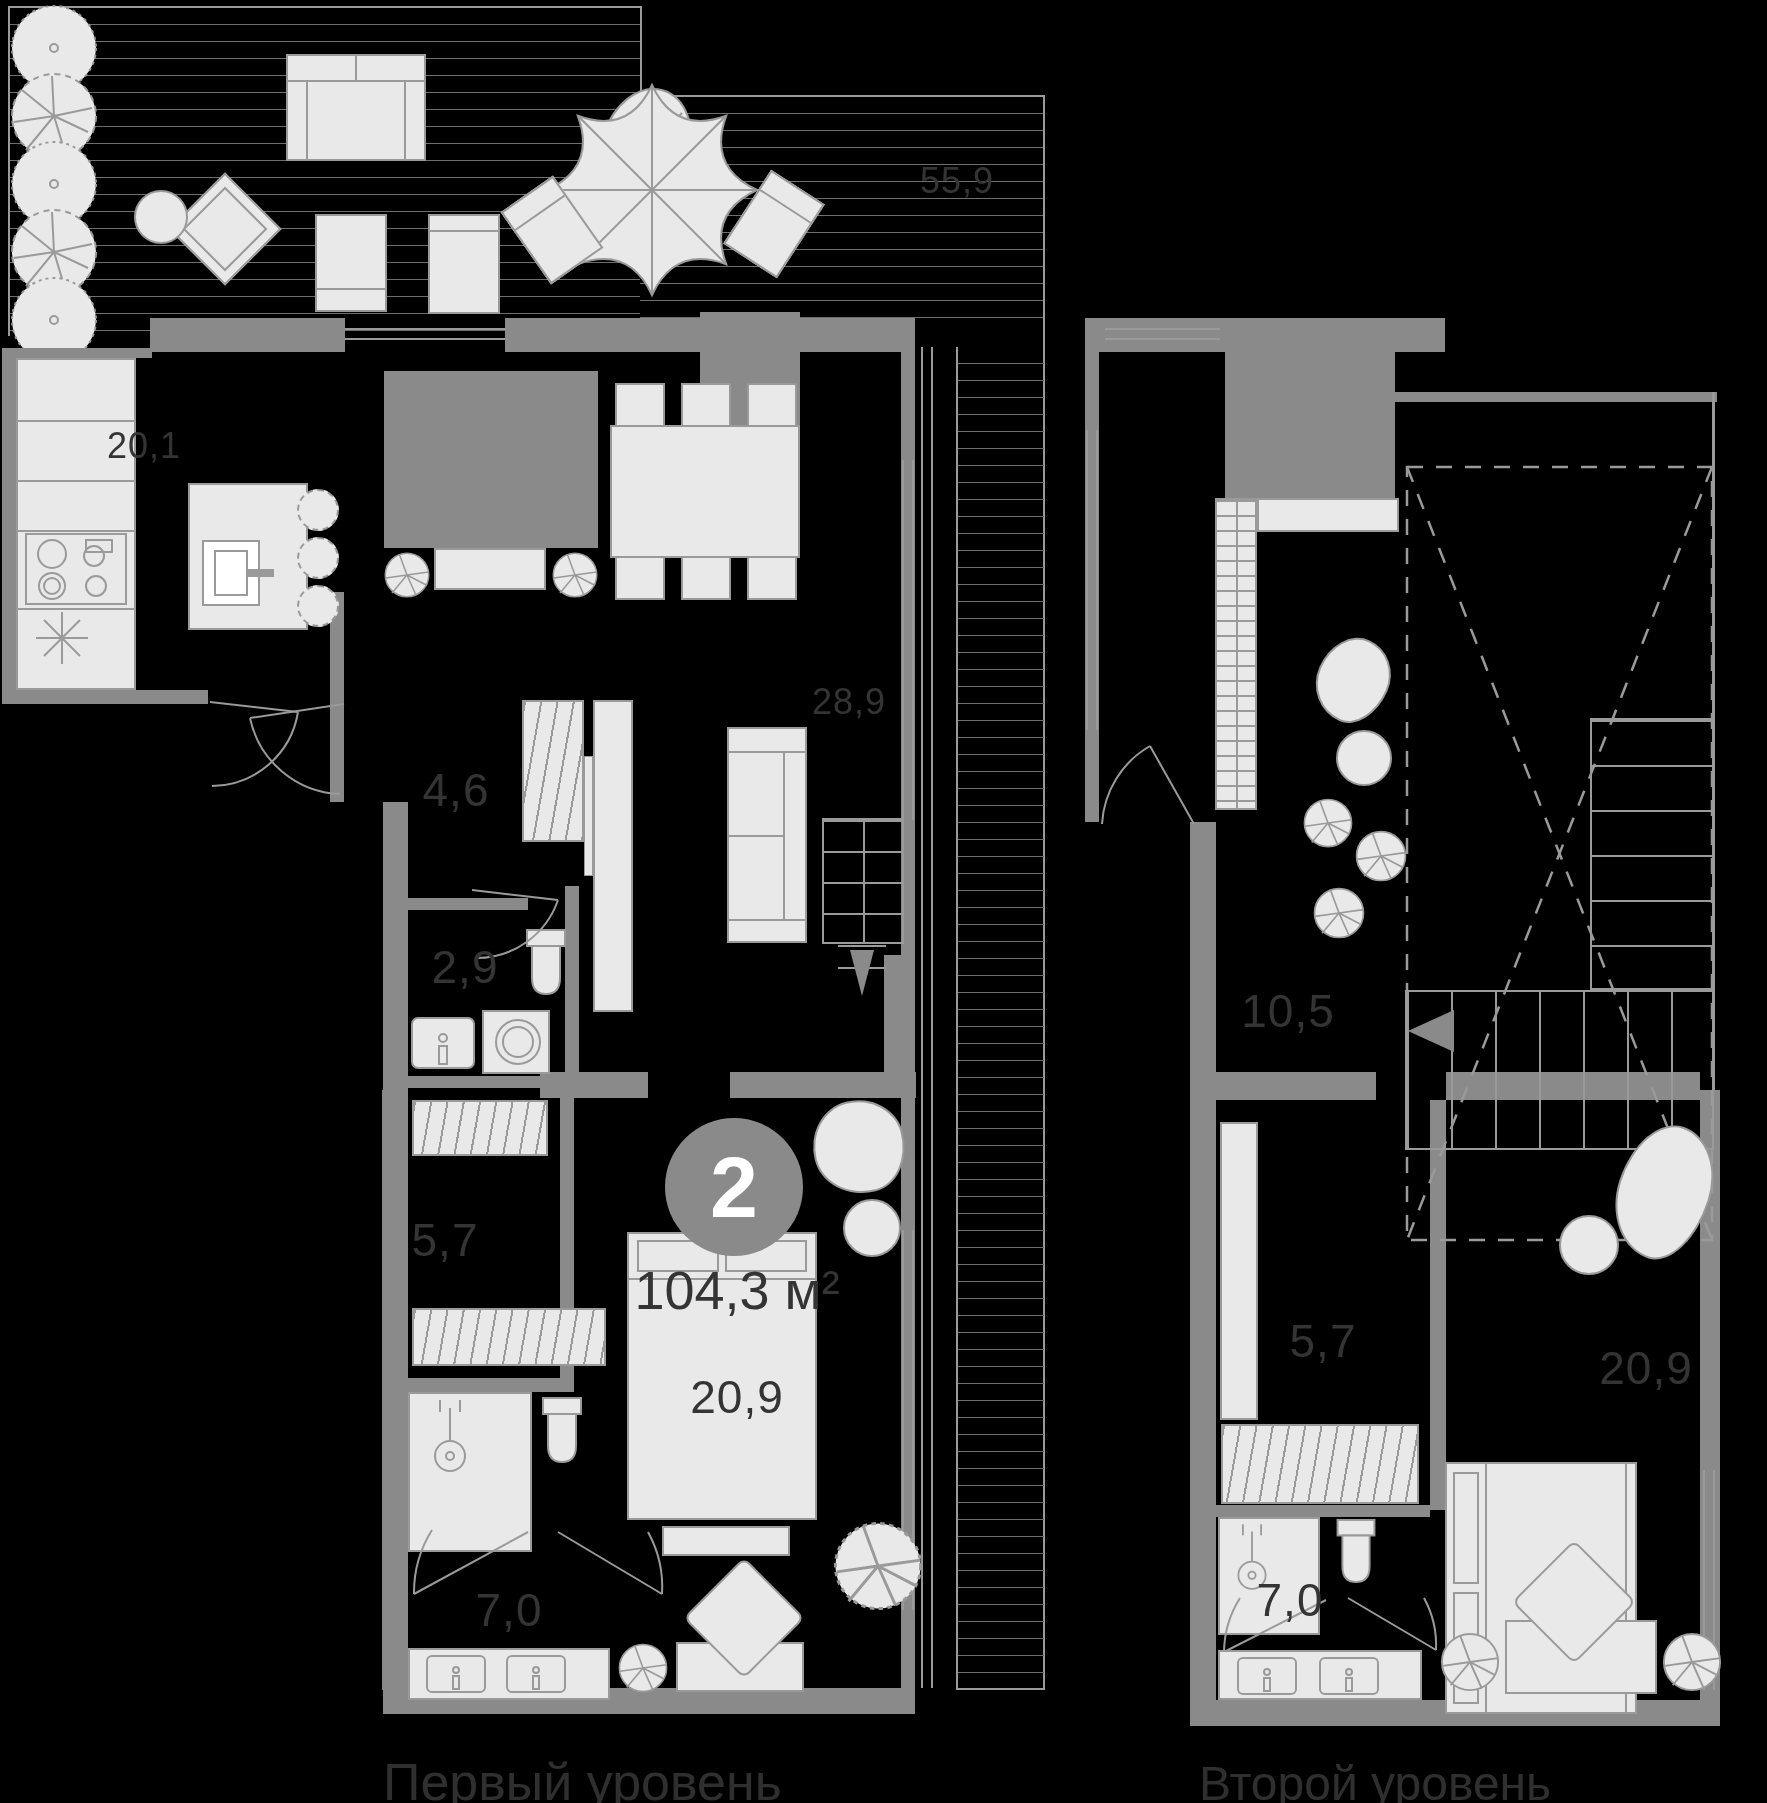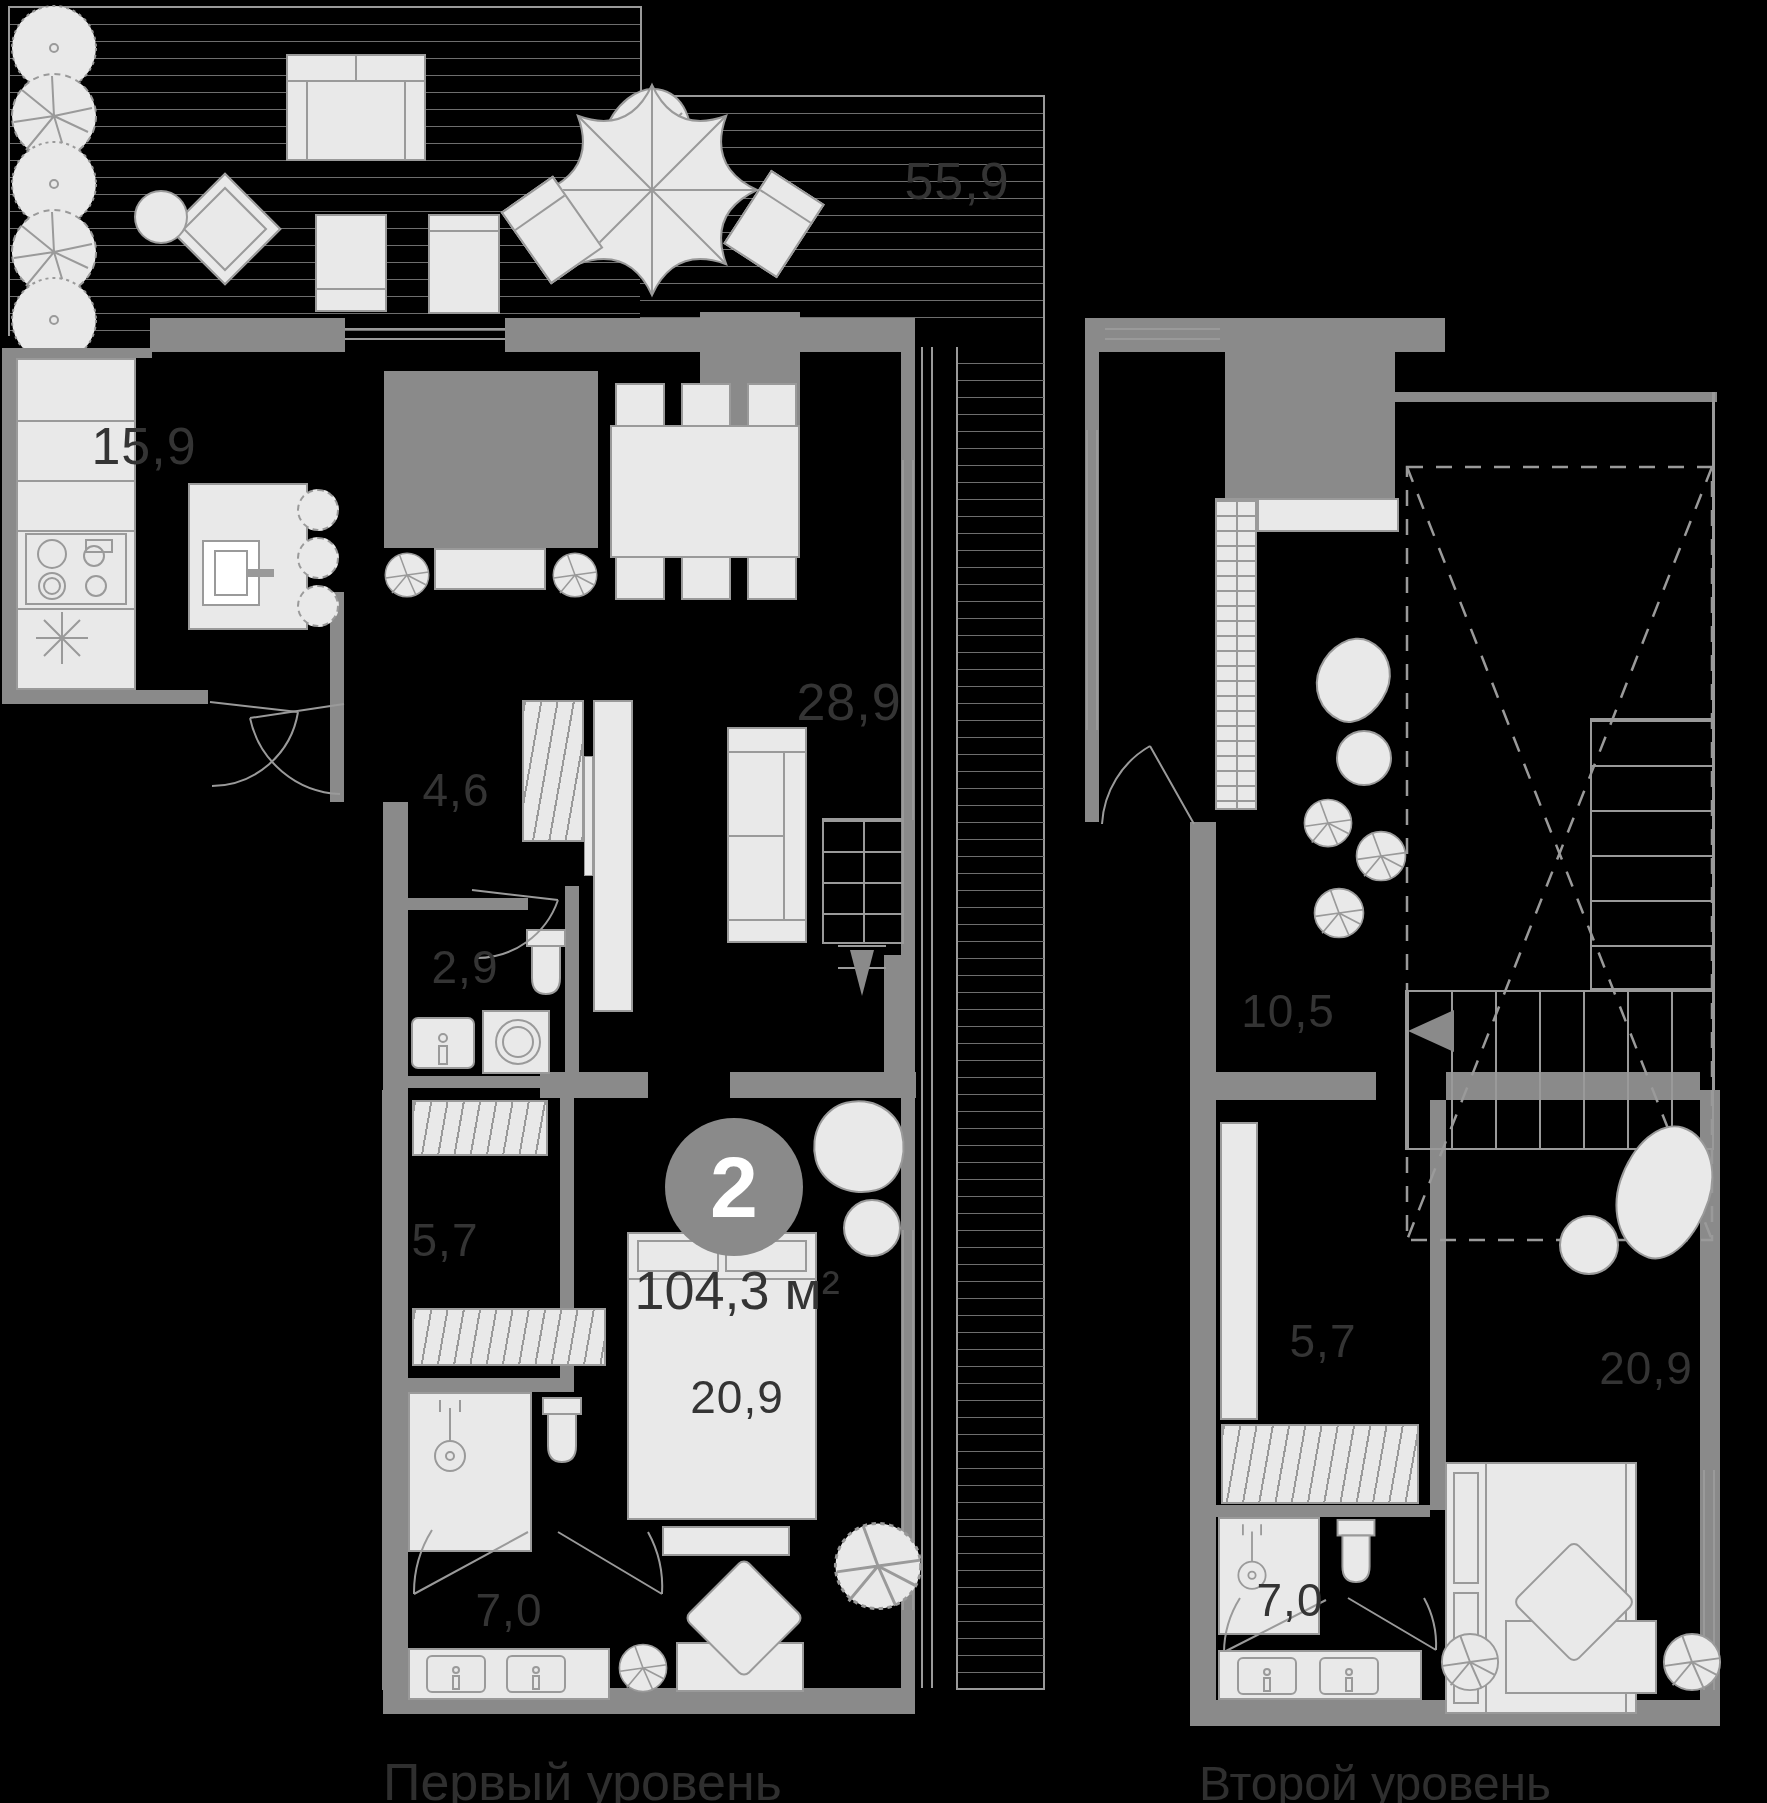--- a/index.html
+++ b/index.html
@@ -12,21 +12,21 @@
          font-family:"Liberation Sans", sans-serif;overflow:hidden;}
   .stage *{box-sizing:border-box;}
   i,b,u{display:block;position:absolute;font-style:normal;font-weight:normal;text-decoration:none;}
   .wall{background:var(--walls);}
   .fur{background:var(--furniture-fill);border:2px solid var(--furniture-stroke);}
   .hatch{background-image:repeating-linear-gradient(to bottom, transparent 0 16px, var(--hatch-line) 16px 17px);}
   .bline{background:var(--furniture-stroke);}
   .winh{border-top:2px solid var(--window-line);border-bottom:2px solid var(--window-line);}
   .winv{border-left:2px solid var(--window-line);border-right:2px solid var(--window-line);}
   .lbl{font-size:46px;color:var(--label-text);transform:translate(-50%,-50%);white-space:nowrap;letter-spacing:1px;}
-  .big{font-size:52px;}
+  .big{font-size:36px;}
   .voidlbl{color:var(--void-text);font-size:46px;}
   .caption{font-size:52px;color:var(--caption-text);white-space:nowrap;}
   .rail{background-color:var(--furniture-fill);
         background-image:repeating-linear-gradient(100deg, var(--furniture-stroke) 0 2px, transparent 2px 16px);
         border:2px solid var(--furniture-stroke);}
   .books{background-color:var(--furniture-fill);
         background-image:repeating-linear-gradient(to bottom, var(--furniture-stroke) 0 2px, transparent 2px 15px),
                          linear-gradient(to right, transparent 0 19px, var(--furniture-stroke) 19px 21px, transparent 21px);
         border:2px solid var(--furniture-stroke);}
   .stair1{border:2px solid var(--furniture-stroke);
@@ -280,21 +280,21 @@
     <circle class="sf" cx="32" cy="32" r="29" stroke-dasharray="3 3"></circle>
       <path class="so" d="M32 32 L61 28 M32 32 L57 45 M32 32 L44 59 M32 32 L12 56 M32 32 L4 36 M32 32 L22 5"></path>
     </svg>
 
   <i class="badge" style="left:665px;top:1118px;width:138px;height:138px;">
     <b>2</b>
   </i>
   <u class="total" style="left:737px;top:1290px;">104,3 м²</u>
 
   <u class="lbl big" style="left:957px;top:181px;">55,9</u>
-  <u class="lbl big" style="left:144px;top:446px;">15,9</u>
+  <u class="lbl big" style="left:144px;top:446px;">20,1</u>
   <u class="lbl big" style="left:849px;top:702px;">28,9</u>
   <u class="lbl" style="left:456px;top:790px;">4,6</u>
   <u class="lbl" style="left:465px;top:967px;">2,9</u>
   <u class="lbl" style="left:445px;top:1240px;">5,7</u>
   <u class="lbl" style="left:737px;top:1397px;">20,9</u>
   <u class="lbl" style="left:509px;top:1610px;">7,0</u>
 
   <i class="wall" style="left:1085px;top:318px;width:360px;height:34px;"></i>
   <i class="winh" style="left:1105px;top:328px;width:115px;height:12px;"></i>
   <i class="wall" style="left:1225px;top:352px;width:170px;height:146px;"></i>

